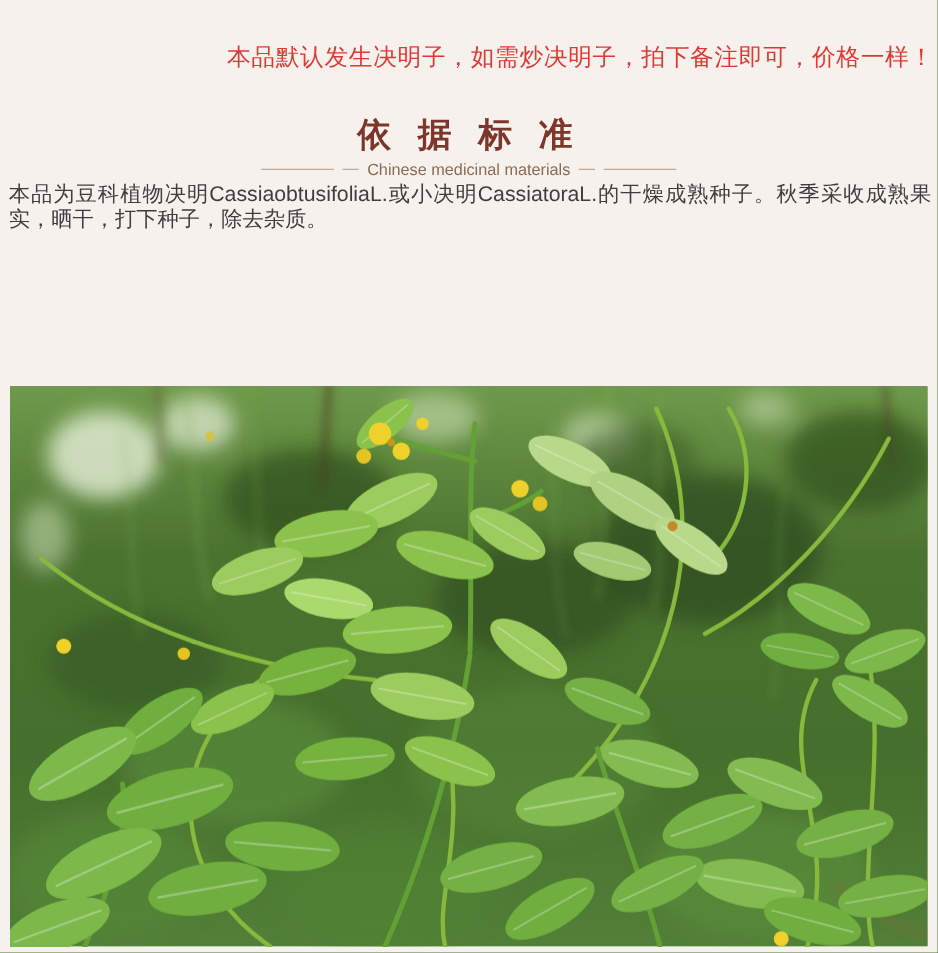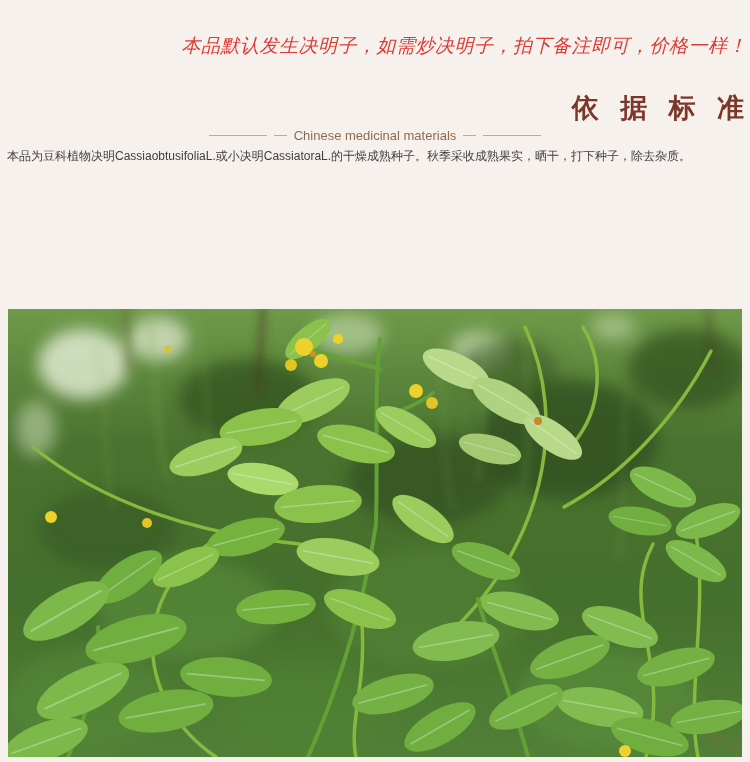--- a/index.html
+++ b/index.html
@@ -9,25 +9,24 @@
     font-family:"Liberation Sans", sans-serif;
     position:relative;
     overflow:hidden;
   }
   .promo-banner{
     position:absolute;top:33px;left:0;right:3px;
     text-align:right;
     font-size:19px;
     letter-spacing:0.5px;
     color:#dd3a35;
-    font-style:italic;
   }
   .section-header{
     position:absolute;top:90px;left:0;width:750px;
-    text-align:right;
+    text-align:center;
   }
   .section-title{
     font-family:"DejaVu Serif", serif;
     font-weight:bold;
     font-size:27px;
     letter-spacing:6px;
     color:#7c372a;
   }
   .section-sub{
     margin-top:2px;
@@ -36,21 +35,21 @@
   .rule{height:1px;background:#bfab94;display:inline-block;}
   .rule-long{width:58px;}
   .rule-short{width:13px;}
   .section-subtitle{
     font-size:13px;
     color:#8d6b51;
   }
   .description{
     position:absolute;top:146px;left:7px;width:738px;height:160px;
     overflow:hidden;
-    font-size:12px;
+    font-size:17px;
     line-height:20px;
     color:#3e3e3e;
     text-align:justify;
   }
   .description p{margin:0;}
   .plant-photo{
     position:absolute;top:309px;left:8px;width:734px;height:448px;
     margin:0;
     background:#4a7231;
   }

